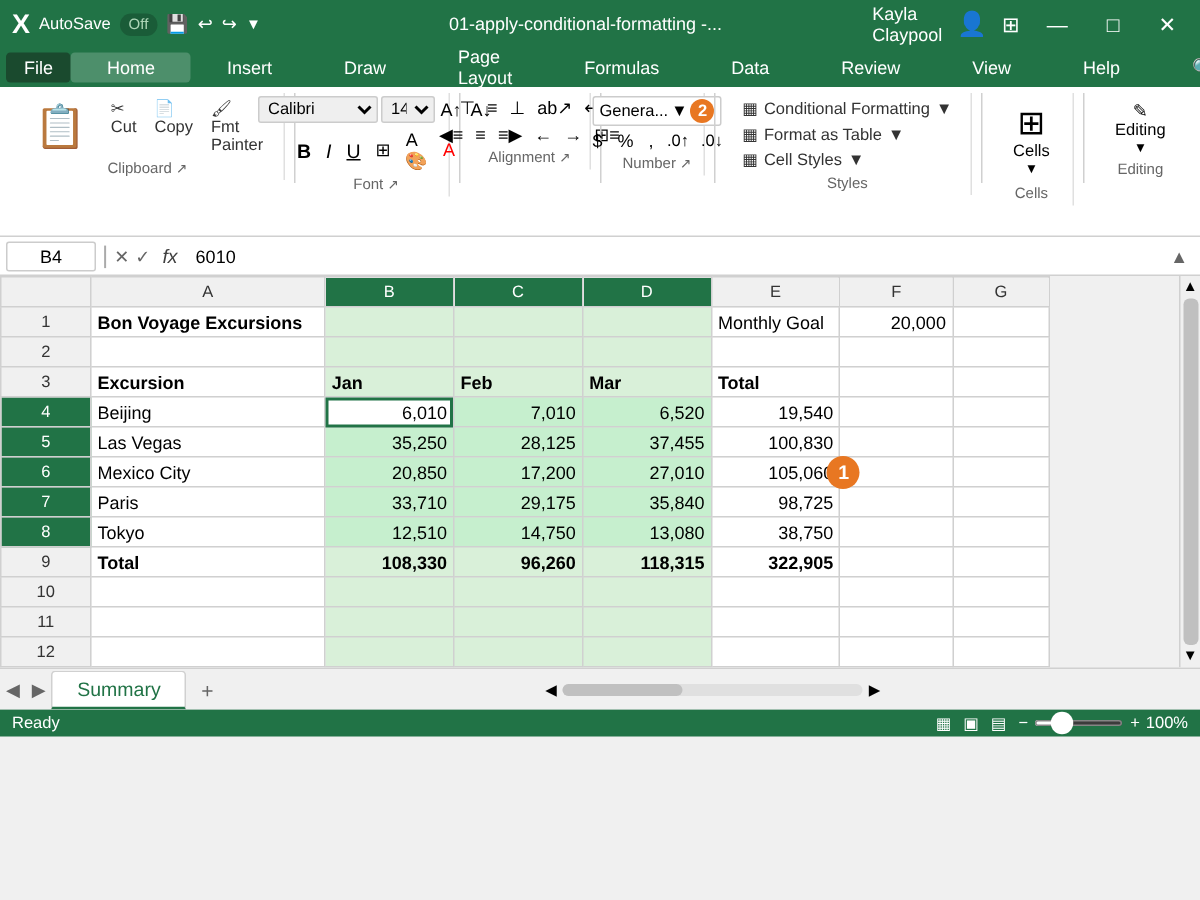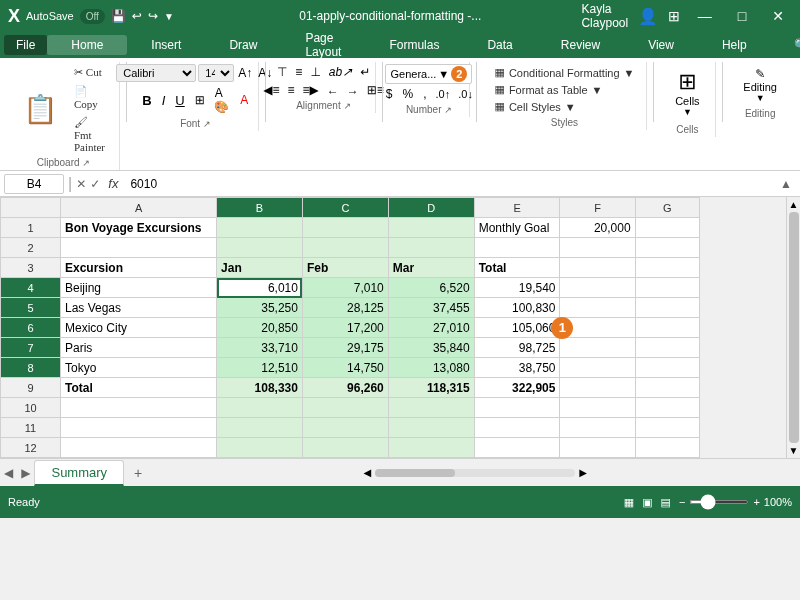--- a/index.html
+++ b/index.html
@@ -291,21 +291,21 @@
     .tab-add-btn {
       padding: 4px 8px;
       cursor: pointer;
       font-size: 14px;
       color: #666;
     }
     
     .status-bar {
       background: #217346;
       color: white;
-      height: 32px;
+      height: 18px;
       display: flex;
       align-items: center;
       padding: 0 8px;
       font-size: 11px;
       justify-content: space-between;
     }
     .status-right { display: flex; align-items: center; gap: 8px; }
     .zoom-controls { display: flex; align-items: center; gap: 4px; }
     .zoom-slider {
       width: 60px;
@@ -386,21 +386,21 @@
 </div>
 
 <div class="ribbon">
   <div class="ribbon-groups">
 
     <div class="paste-group">
       <div style="display:flex; gap:4px; align-items:center;">
         <div class="paste-big-btn">
           <span>📋</span>
         </div>
-        <div style="display:flex;flex-direction:column;gap:2px;font-family:Liberation Serif, serif;">
+        <div style="display:flex;flex-direction:row;gap:2px;">
           <div class="ribbon-btn-small">✂ Cut</div>
           <div class="ribbon-btn-small">📄 Copy</div>
           <div class="ribbon-btn-small">🖌 Fmt Painter</div>
         </div>
       </div>
       <div class="ribbon-group-label">Clipboard <span style="font-size:9px;">↗</span></div>
     </div>
 
     <div class="ribbon-divider"></div>
 
@@ -426,21 +426,21 @@
       <div class="ribbon-group-label">Font <span style="font-size:9px;">↗</span></div>
     </div>
 
     <div class="ribbon-divider"></div>
 
     <div class="ribbon-group">
       <div class="font-row">
         <span style="cursor:pointer;padding:1px 3px;">⊤</span>
         <span style="cursor:pointer;padding:1px 3px;">≡</span>
         <span style="cursor:pointer;padding:1px 3px;">⊥</span>
-        <span style="cursor:pointer;padding:1px 3px;font-style:italic;">ab↗</span>
+        <span style="cursor:pointer;padding:1px 3px;">ab↗</span>
         <span style="cursor:pointer;padding:1px 3px;">↵</span>
       </div>
       <div class="font-row" style="margin-top:2px;">
         <span style="cursor:pointer;padding:1px 3px;">◀≡</span>
         <span style="cursor:pointer;padding:1px 3px;">≡</span>
         <span style="cursor:pointer;padding:1px 3px;">≡▶</span>
         <span style="cursor:pointer;padding:1px 3px;">←</span>
         <span style="cursor:pointer;padding:1px 3px;">→</span>
         <span style="cursor:pointer;padding:1px 3px;">⊞≡</span>
       </div>

